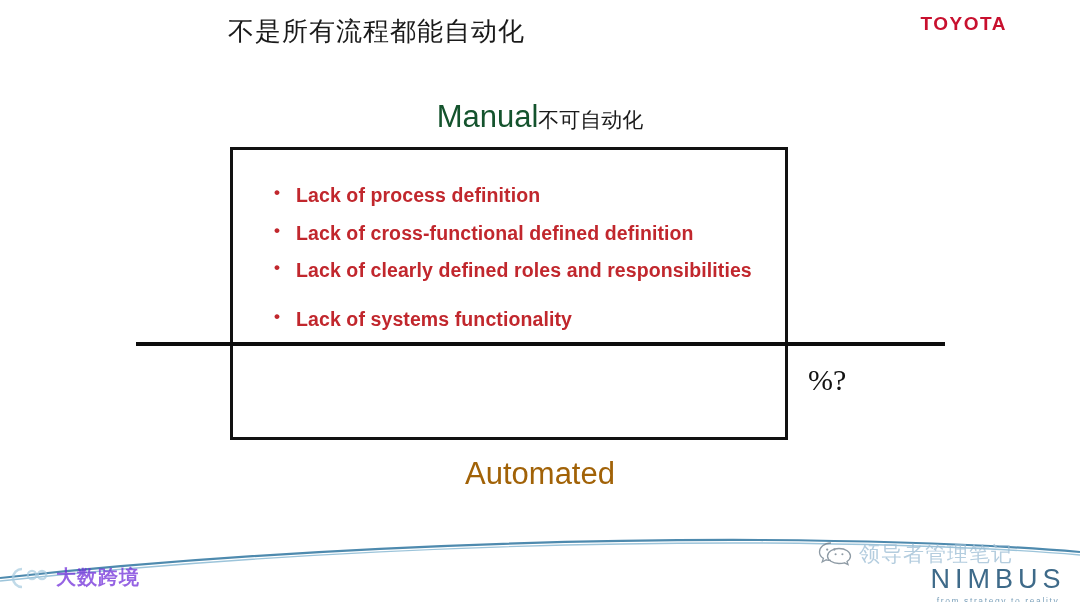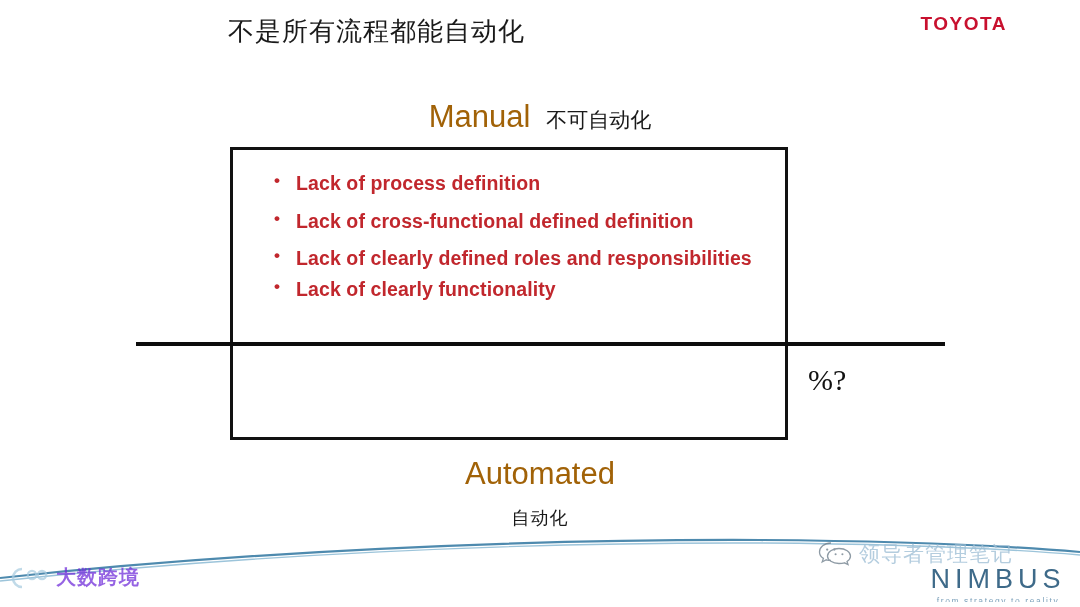--- a/index.html
+++ b/index.html
@@ -45,47 +45,46 @@
   #manual-heading {
     position: absolute;
     left: 0;
     right: 0;
     top: 99px;
     text-align: center;
     white-space: nowrap;
   }
   #manual-heading .en {
     font-size: 31px;
-    color: #a16207;
+    color: #14532d;
     letter-spacing: 0px;
     vertical-align: baseline;
   }
   #manual-heading .zh {
     font-size: 21px;
     color: #1a1a1a;
     vertical-align: baseline;
-    padding-left: 16px;
   }
 
   
   #content-box {
     position: absolute;
     left: 230px;
     top: 147px;
     width: 558px;
     height: 293px;
     border: 3px solid #111111;
     box-sizing: border-box;
     background: transparent;
   }
 
   #bullet-list {
     position: absolute;
     left: 272px;
-    top: 170px;
+    top: 182px;
     width: 520px;
     list-style: none;
     margin: 0;
     padding: 0;
   }
   #bullet-list li {
     position: relative;
     padding-left: 24px;
     margin: 0 0 11px 0;
     font-size: 19.5px;
@@ -96,21 +95,21 @@
   }
   #bullet-list li::before {
     content: "\2022";
     position: absolute;
     left: 2px;
     top: -1px;
     font-size: 17px;
     color: #C1272D;
   }
   #bullet-list li.tall {
-    margin-bottom: 4px;
+    margin-bottom: 22px;
   }
 
   
   #divider-line {
     position: absolute;
     left: 136px;
     top: 342px;
     width: 809px;
     height: 4px;
     background: #0d0d0d;
@@ -237,29 +236,28 @@
   <div id="manual-heading">
     <span class="en">Manual</span><span class="zh">不可自动化</span>
   </div>
 
   <div id="content-box"></div>
 
   <ul id="bullet-list">
     <li>Lack of process definition</li>
     <li>Lack of cross-functional defined definition</li>
     <li class="tall">Lack of clearly defined roles and responsibilities</li>
-    <li>Lack of clearly functionality</li>
+    <li>Lack of systems functionality</li>
   </ul>
 
   <div id="divider-line"></div>
 
   <div id="percent-label">%?</div>
 
   <div id="automated-en">Automated</div>
-  <div id="automated-zh">自动化</div>
 
   <svg id="blue-curve" viewBox="0 0 1080 80" preserveAspectRatio="none">
     <path d="M0 56 C 240 30, 520 17, 760 18 C 900 19, 1010 24, 1080 30" fill="none" stroke="#4E8AAE" stroke-width="2.2"></path>
     <path d="M0 59 C 240 33, 520 20, 760 21 C 900 22, 1010 27, 1080 33" fill="none" stroke="#9CC4DA" stroke-width="1.4"></path>
   </svg>
 
   <div id="watermark-left">
     <svg class="wm-mark" viewBox="0 0 42 26">
       <path d="M14 4 A 9 9 0 1 0 14 22" fill="none" stroke="#A9CCE0" stroke-width="2.6"></path>
       <circle cx="24" cy="10" r="4.2" fill="none" stroke="#A9CCE0" stroke-width="2.2"></circle>

